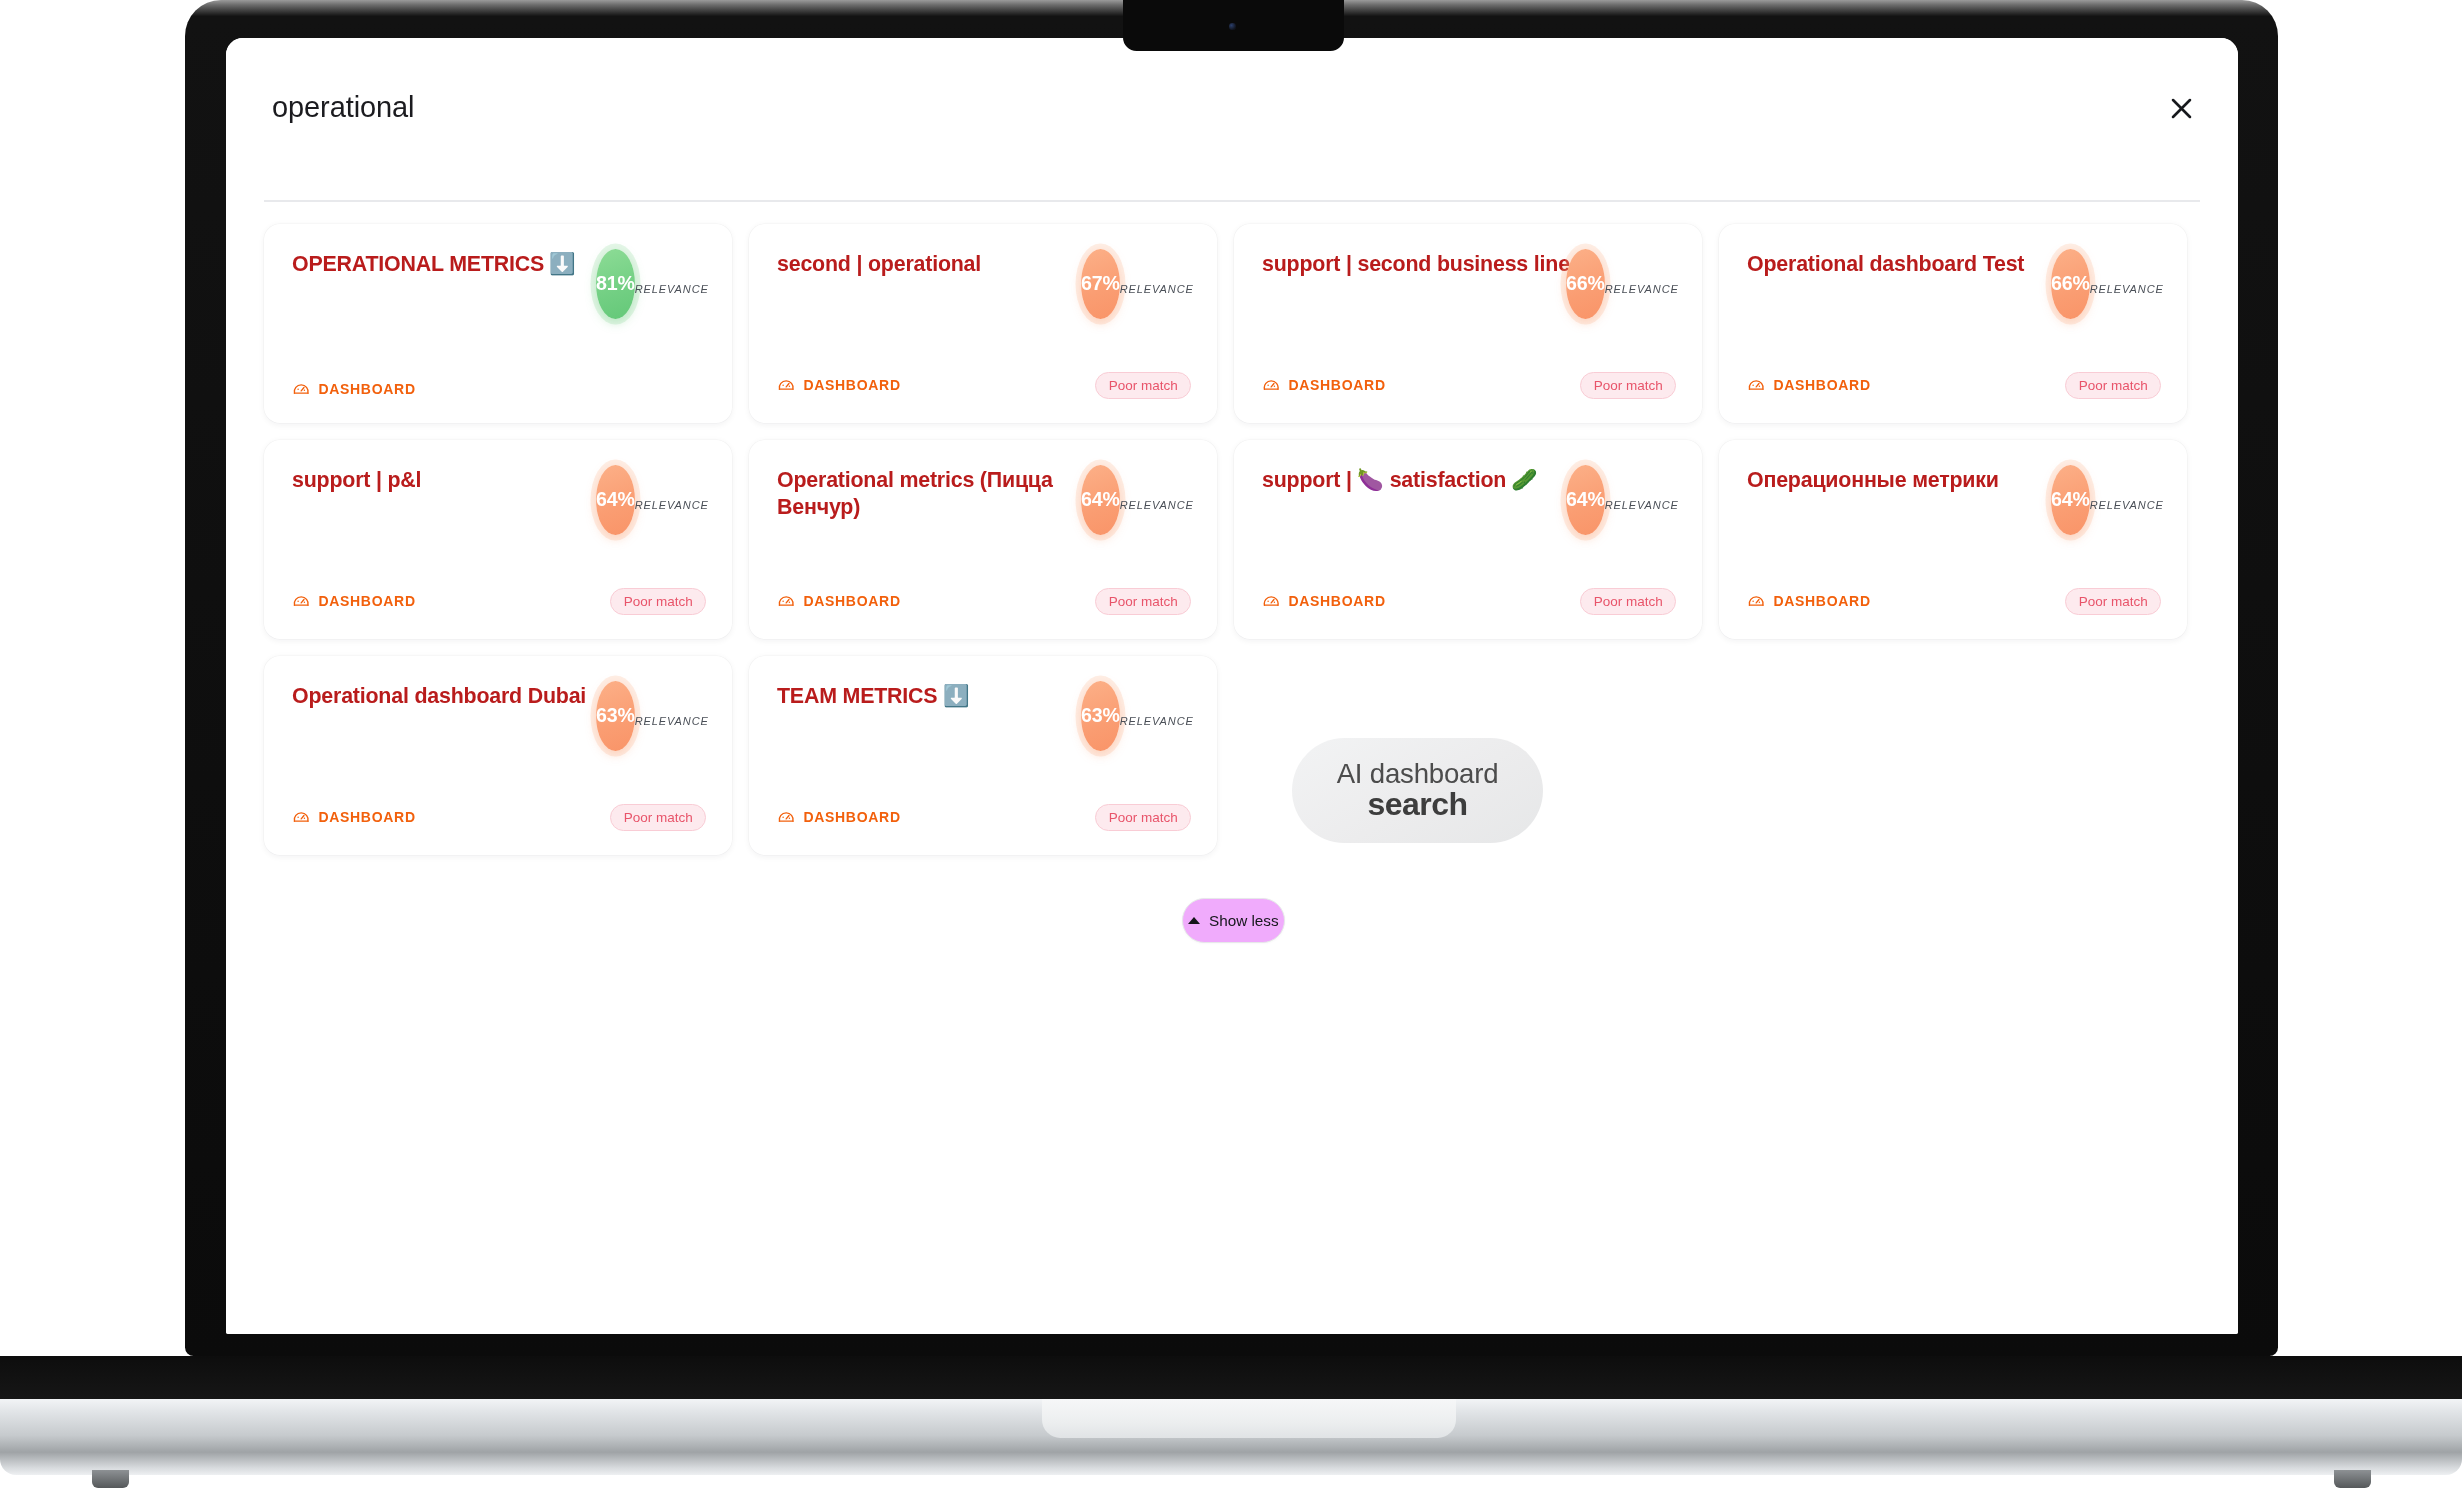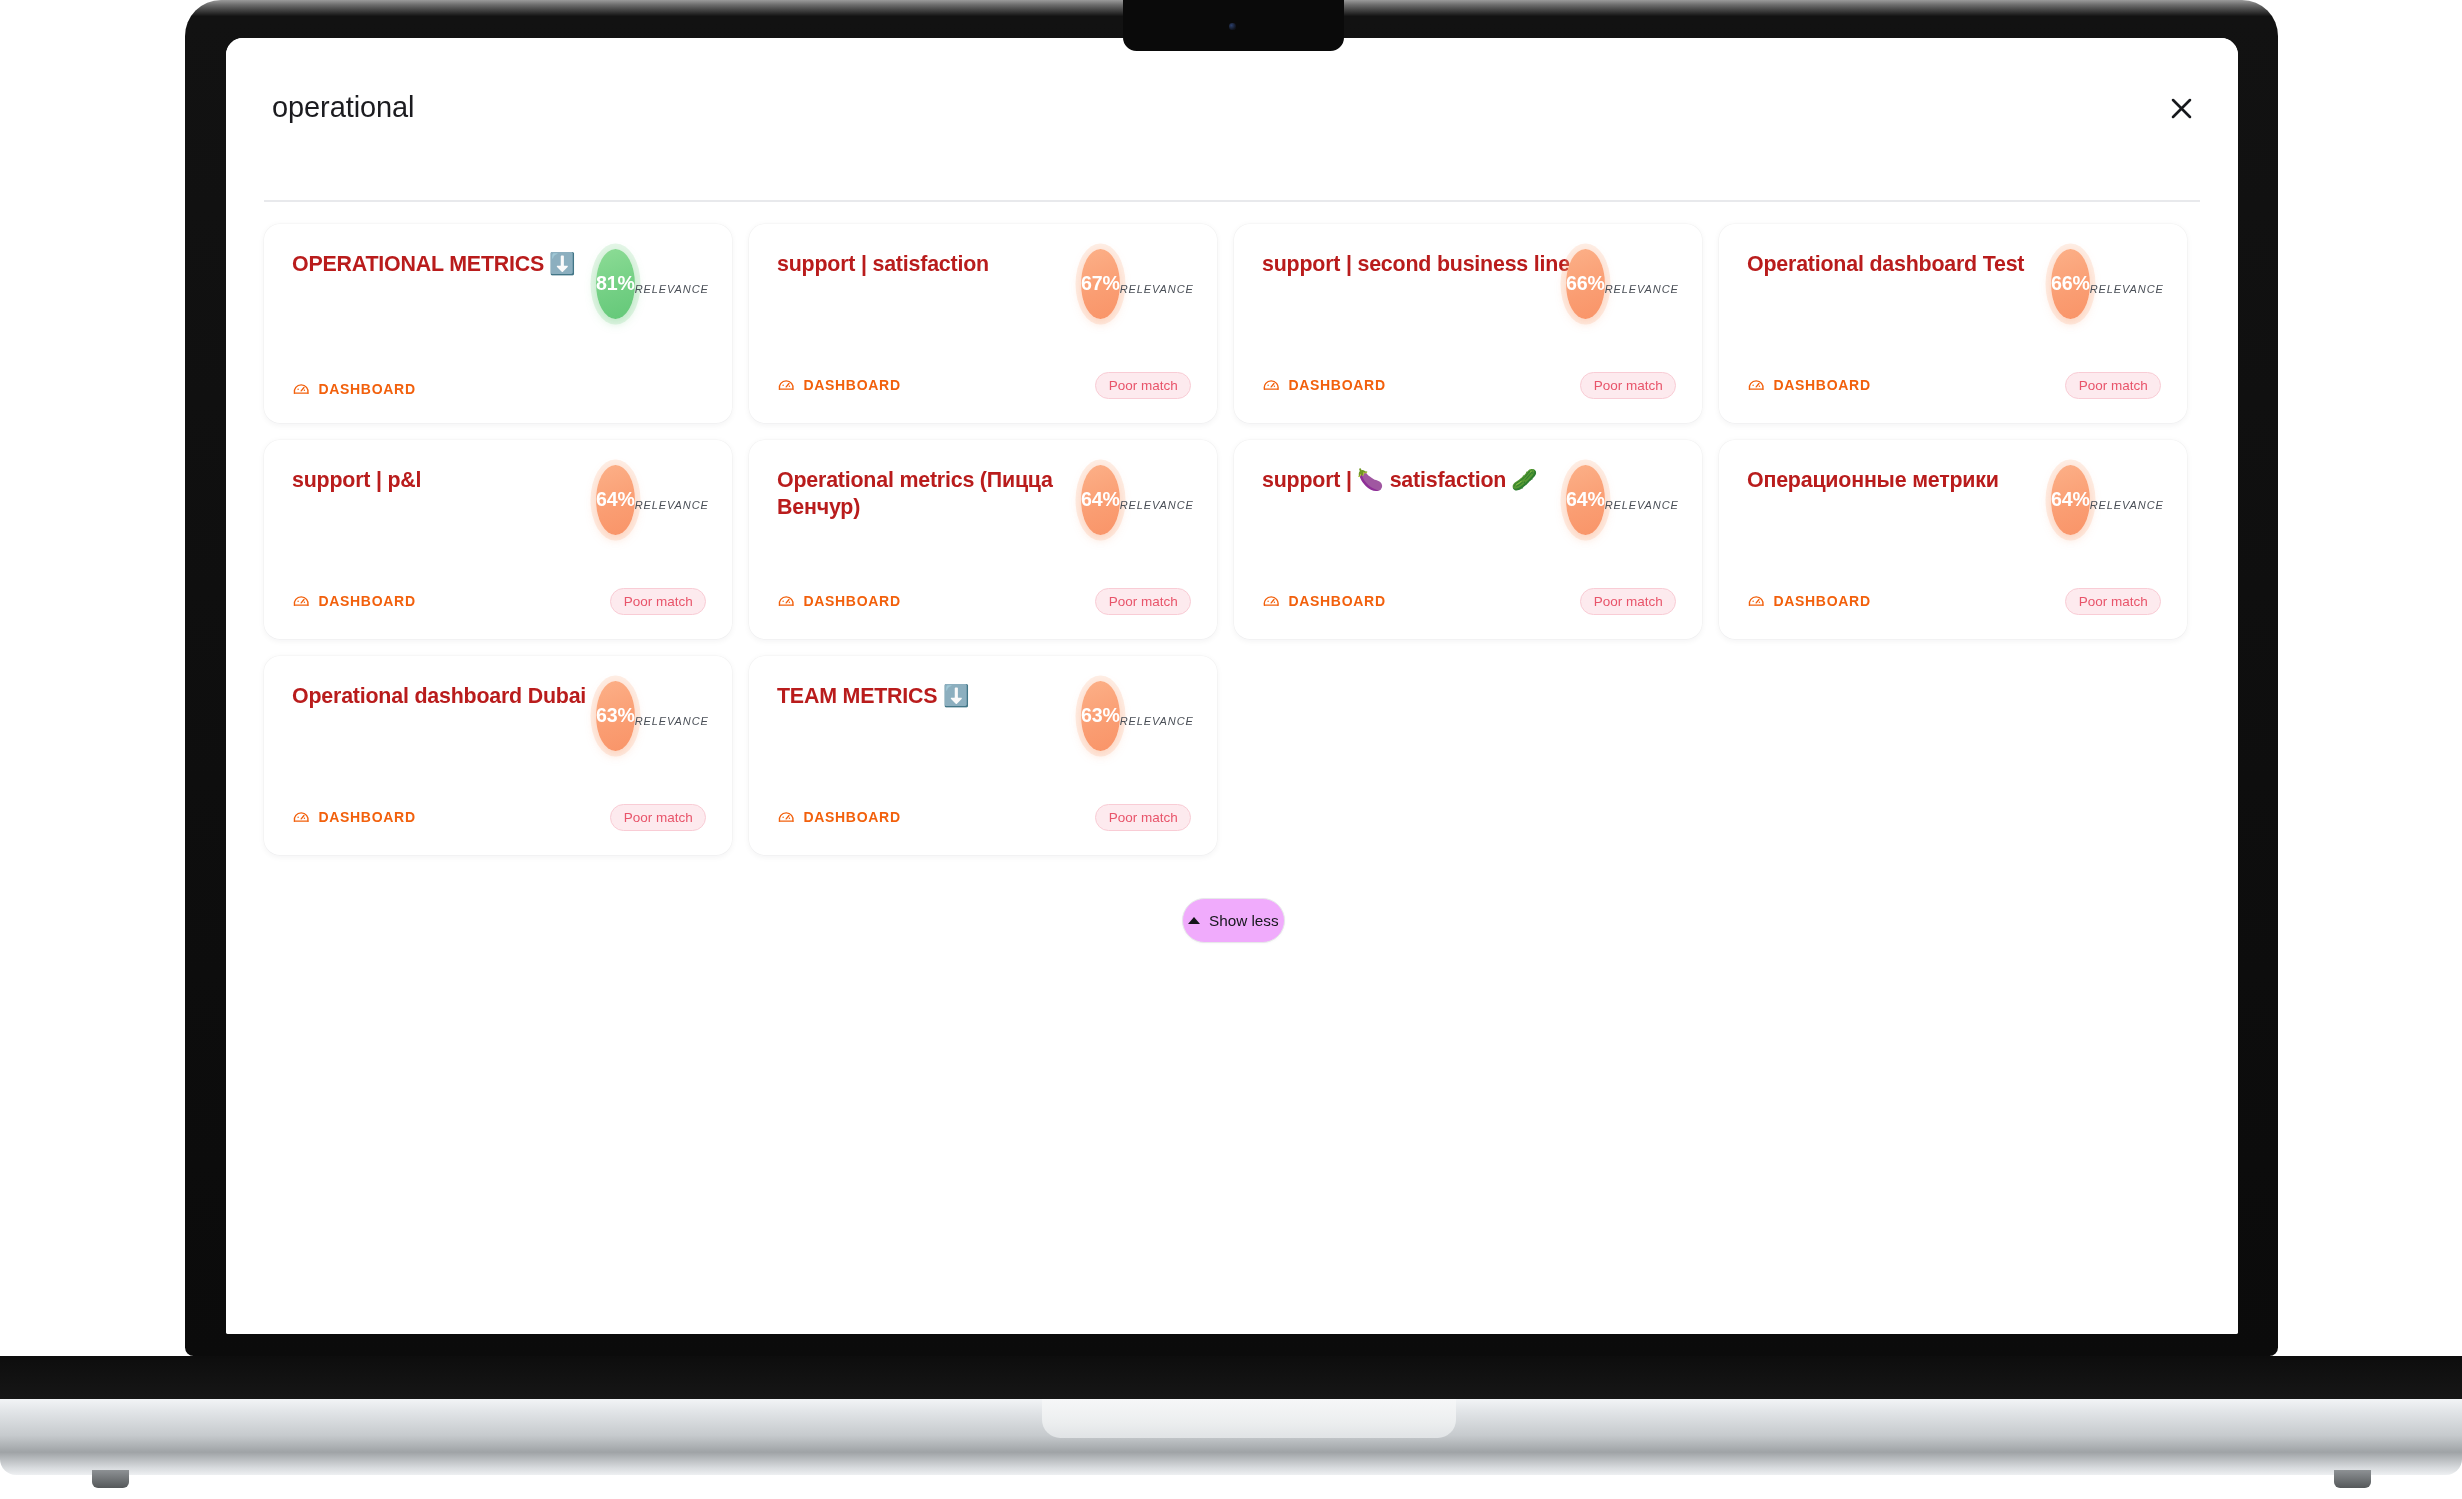--- a/index.html
+++ b/index.html
@@ -275,21 +275,21 @@
                   <path d="M12 14.2l3.6-4.4" fill="none" stroke="#f2600c" stroke-width="1.8" stroke-linecap="round"></path>
                   <circle cx="8" cy="12" r="0.95" fill="#f2600c"></circle>
                   <circle cx="16.2" cy="13.4" r="0.95" fill="#f2600c"></circle>
                 </svg>
                 <span>DASHBOARD</span>
               </span>
               <span></span>
             </div>
           </div>
           <div class="result-card">
-            <div class="card-title">support | satisfaction</div>
+            <div class="card-title">second | operational</div>
             <div class="score-wrap">
               <div class="score-circle poor">67%</div>
               <div class="score-label">RELEVANCE</div>
             </div>
             <div class="card-footer">
               <span class="type-tag">
                 <svg class="gauge-icon" viewBox="0 0 24 24">
                   <path d="M3.2 17.2a9 9 0 1 1 17.6 0" fill="none" stroke="#f2600c" stroke-width="1.8" stroke-linecap="round"></path>
                   <path d="M3.2 17.2h17.6" fill="none" stroke="#f2600c" stroke-width="1.8" stroke-linecap="round"></path>
                   <path d="M12 14.2l3.6-4.4" fill="none" stroke="#f2600c" stroke-width="1.8" stroke-linecap="round"></path>
@@ -456,20 +456,24 @@
                   <circle cx="8" cy="12" r="0.95" fill="#f2600c"></circle>
                   <circle cx="16.2" cy="13.4" r="0.95" fill="#f2600c"></circle>
                 </svg>
                 <span>DASHBOARD</span>
               </span>
               <span class="match-badge">Poor match</span>
             </div>
           </div>
         </div>
 
+      <div id="logo-badge">
+        <div id="logo-line1">AI dashboard</div>
+        <div id="logo-line2">search</div>
+      </div>
 
       <div id="show-less-button">
         <span class="caret-up"></span>
         <span>Show less</span>
       </div>
 
     </div>
   </div>
 
   <div id="laptop-notch"></div>

